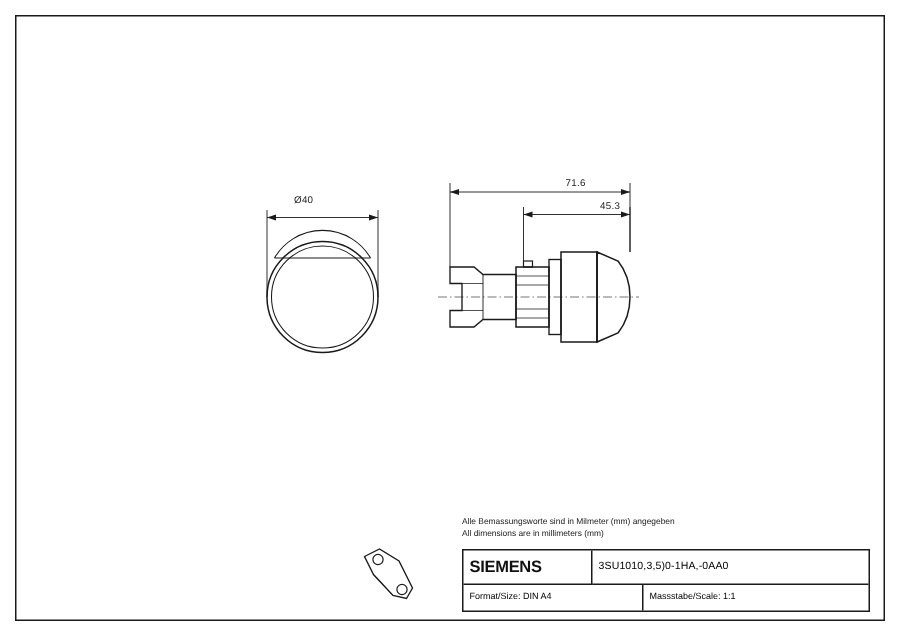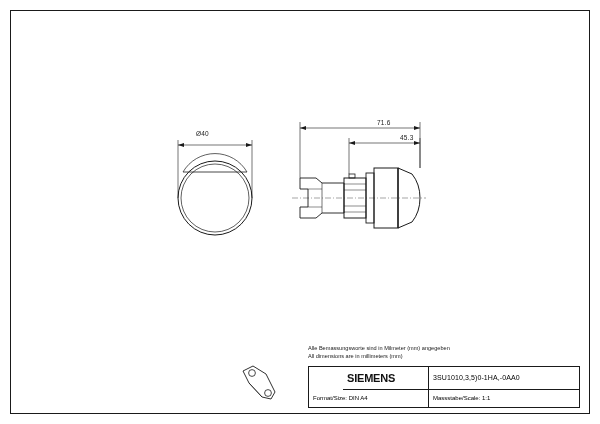--- a/index.html
+++ b/index.html
@@ -60,21 +60,21 @@
     border: 1px solid #1a1a1a;
     box-sizing: border-box;
     display: flex;
     flex-direction: column;
   }
   .tb-row {
     display: flex;
     flex: 1 1 0;
     min-height: 0;
   }
-  .tb-row.top { flex: 1.35 1 0; margin-left: 34px; }
+  .tb-row.top { flex: 1.35 1 0; }
   .tb-cell {
     box-sizing: border-box;
     display: flex;
     align-items: center;
     padding: 0 4px;
     overflow: hidden;
   }
   .tb-sep-r { border-right: 1px solid #1a1a1a; }
   .tb-sep-b { border-bottom: 1px solid #1a1a1a; }
 

